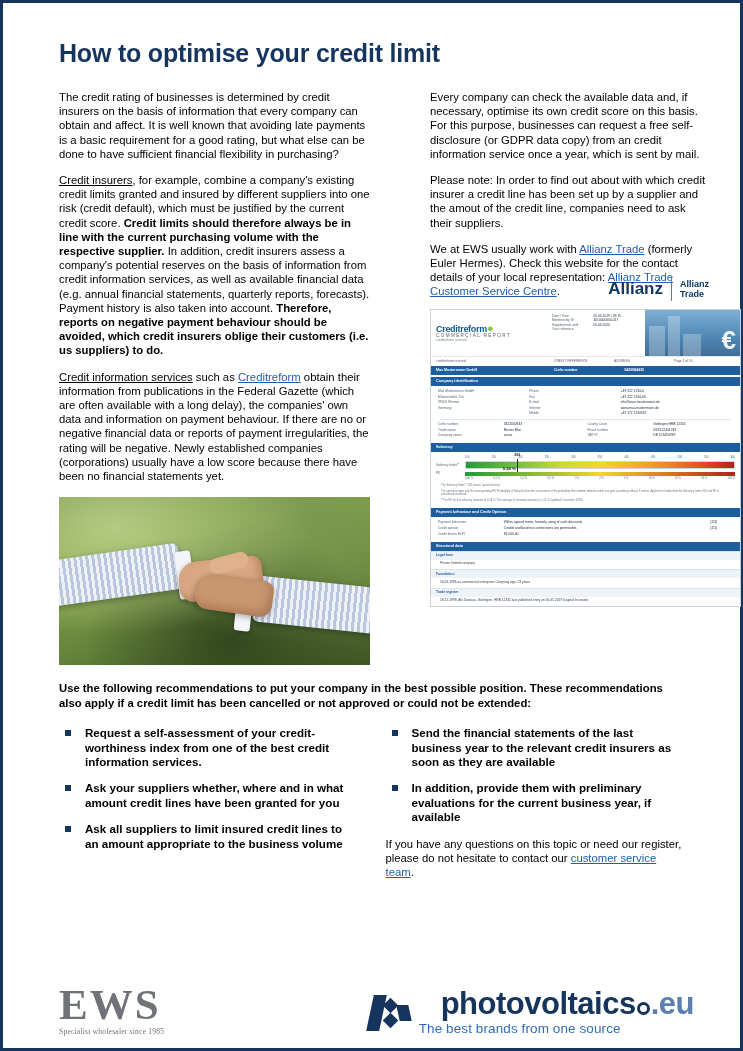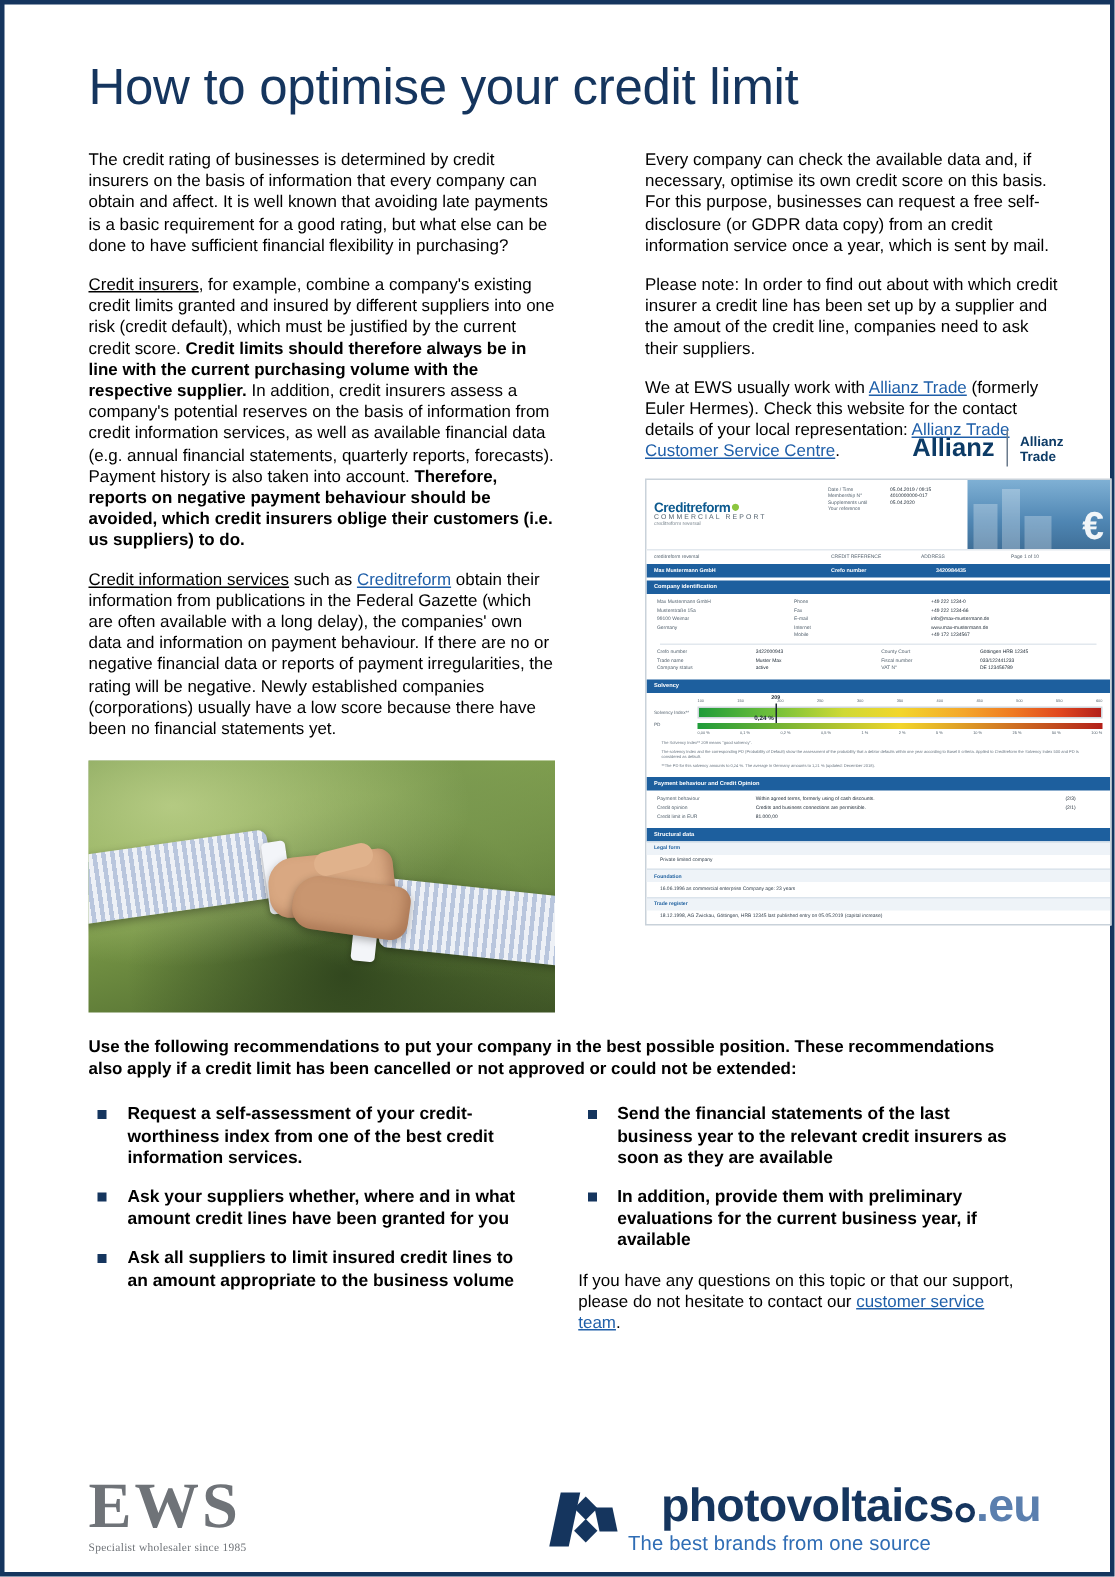--- a/index.html
+++ b/index.html
@@ -17,22 +17,22 @@
     background: #ffffff;
     border: 3px solid #15355e;
     padding: 0;
   }
   .inner {
     position: absolute;
     left: 0; top: 0; right: 0; bottom: 0;
     padding: 28px 34px 10px 34px;
   }
   h1.title {
-    font-size: 34px;
-    font-weight: normal;
+    font-size: 25px;
+    font-weight: bold;
     color: #15355e;
     margin: 8px 0 22px 22px;
     letter-spacing: -0.2px;
   }
   .cols {
     display: flex;
     gap: 28px;
     margin-left: 22px;
     margin-right: 8px;
   }
@@ -513,21 +513,21 @@
           <li>Request a self-assessment of your credit-worthiness index from one of the best credit information services.</li>
           <li>Ask your suppliers whether, where and in what amount credit lines have been granted for you</li>
           <li>Ask all suppliers to limit insured credit lines to an amount appropriate to the business volume</li>
         </ul>
       </div>
       <div class="rec-col">
         <ul class="bullets">
           <li>Send the financial statements of the last business year to the relevant credit insurers as soon as they are available</li>
           <li>In addition, provide them with preliminary evaluations for the current business year, if available</li>
         </ul>
-        <p class="closing"><span>If you have any questions on this topic or that our support, please do not hesitate to contact our </span><a class="link" href="#">customer service team</a><span>.</span></p>
+        <p class="closing"><span>If you have any questions on this topic or need our register, please do not hesitate to contact our </span><a class="link" href="#">customer service team</a><span>.</span></p>
       </div>
     </div>
 
     <div class="footer">
       <div class="ews">
         <div class="ews-name">EWS</div>
         <div class="ews-tag">Specialist wholesaler since 1985</div>
       </div>
       <div class="pv">
         <div class="mark">

